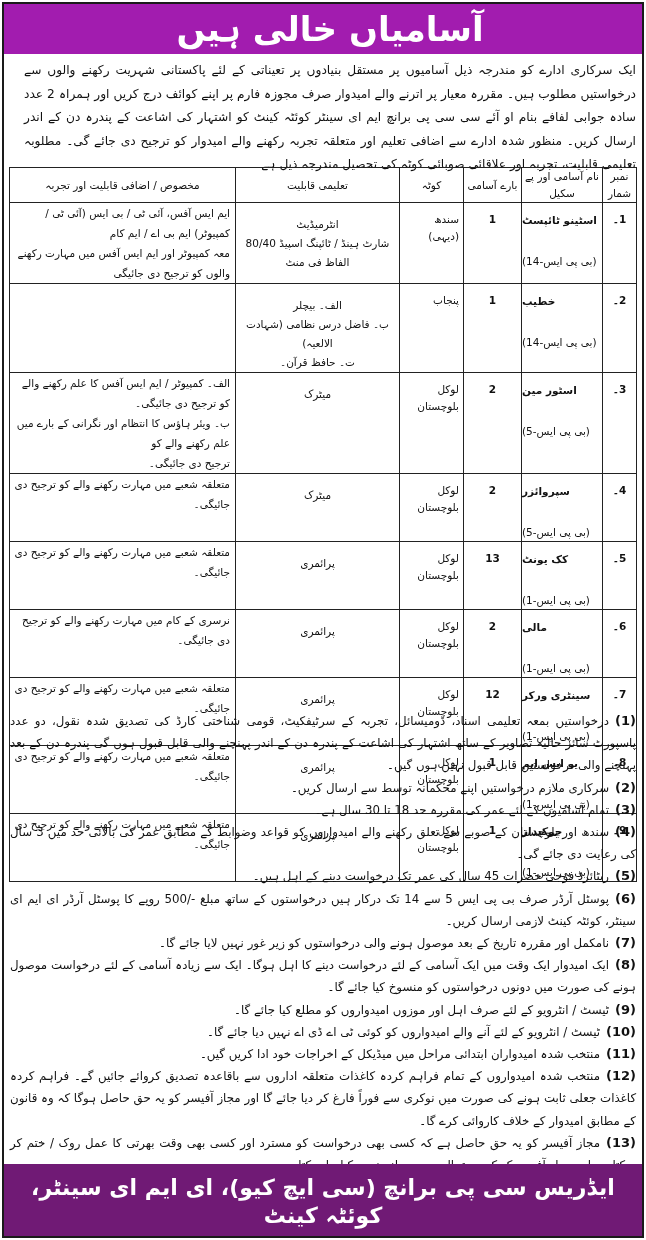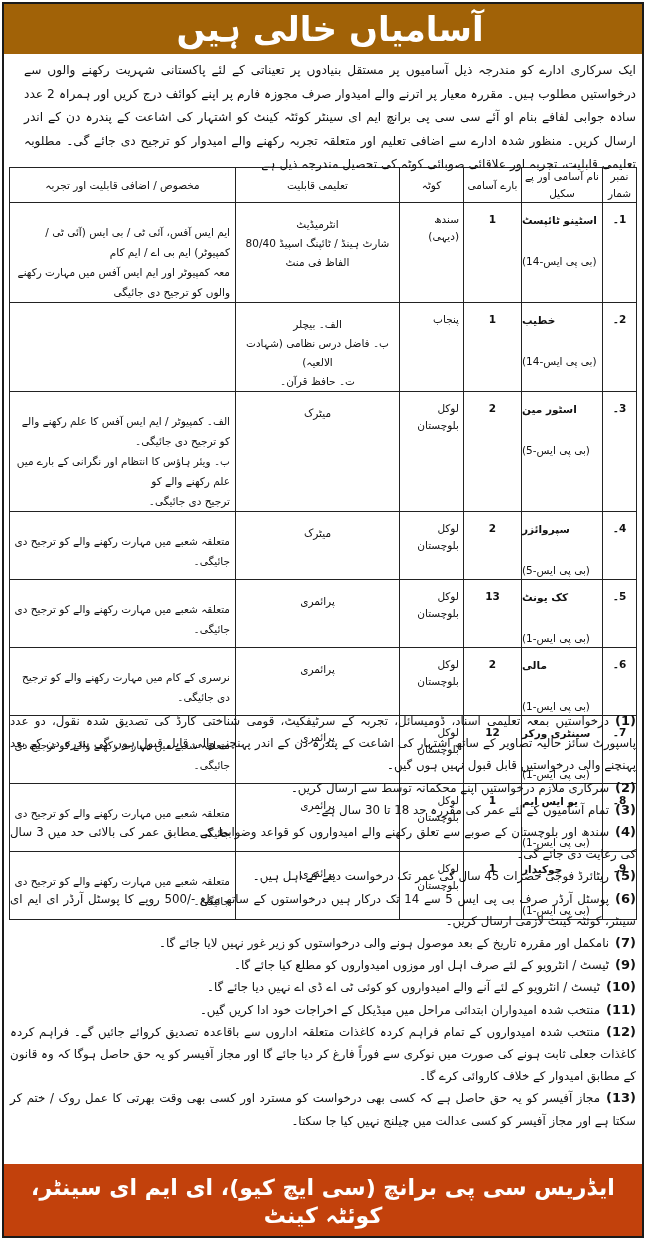--- a/index.html
+++ b/index.html
@@ -4,21 +4,21 @@
   <style>
     * { box-sizing: border-box; margin: 0; padding: 0; }
     html, body { width: 646px; height: 1240px; background: #ffffff; overflow: hidden; }
     body { font-family: "DejaVu Sans", sans-serif; color: #111; position: relative; }
     .frame {
       position: absolute; left: 2px; top: 2px; width: 642px; height: 1236px;
       border: 2px solid #1a1a1a; background: #fff;
     }
     .header {
       position: absolute; left: 0; top: 0; width: 638px; height: 50px;
-      background: #a16207; color: #fff; display: flex; align-items: center; justify-content: center; padding-left: 14px;
+      background: #a21caf; color: #fff; display: flex; align-items: center; justify-content: center; padding-left: 14px;
     }
     .header-title {
       font-family: "DejaVu Sans", sans-serif; font-weight: bold; font-size: 34px;
       direction: rtl; letter-spacing: 1px; line-height: 1;
     }
     .intro {
       position: absolute; left: 20px; right: 6px; top: 55px;
       direction: rtl; text-align: justify; font-size: 12.2px; line-height: 23.5px;
       font-family: "DejaVu Sans", sans-serif;
     }
@@ -29,35 +29,35 @@
     table.posts th, table.posts td {
       border: 1.5px solid #222; font-size: 10.5px; vertical-align: top;
       font-family: "DejaVu Sans", sans-serif; line-height: 17px;
     }
     table.posts th { height: 27px; font-weight: normal; text-align: center; vertical-align: middle; font-size: 10.5px; }
     td.c-no { width: 34px; text-align: center; font-weight: bold; padding-top: 8px; font-size: 11px; }
     td.c-post { width: 81px; text-align: left; padding-top: 9px; }
     td.c-count { width: 58px; text-align: center; font-weight: bold; padding-top: 8px; font-size: 11px; }
     td.c-quota { width: 64px; text-align: right; padding: 8px 4px 0 4px; }
     td.c-edu { width: 164px; text-align: center; padding-top: 12px; }
-    td.c-extra { text-align: right; padding: 19px 5px 0 3px; }
+    td.c-extra { text-align: right; padding: 0 5px 0 3px; }
     .post-name { font-weight: bold; display: block; }
     .post-scale { display: block; margin-top: 24px; }
     .edu-line { display: block; line-height: 19px; }
     .extra-line { display: block; line-height: 20px; }
     .notes {
       position: absolute; left: 6px; right: 6px; top: 706px;
       direction: rtl; font-size: 11.8px; line-height: 22.2px; text-align: justify;
       font-family: "DejaVu Sans", sans-serif;
     }
     .note { display: block; }
     .note-num { font-weight: bold; font-size: 13px; margin-left: 6px; }
     .footer {
       position: absolute; left: 0; bottom: 0; width: 638px; height: 72px;
-      background: #c2410c; color: #fff; text-align: center;
+      background: #701a75; color: #fff; text-align: center;
     }
     .footer-address {
       display: block; font-weight: bold; font-size: 22px; direction: rtl;
       margin-top: 10px; line-height: 28px;
     }
     .footer-contact { display: block; direction: rtl; font-size: 14px; margin-top: 6px; }
     .footer-contact .num { font-weight: bold; font-size: 16px; direction: ltr; unicode-bidi: embed; }
   </style>
 </head>
 <body>
@@ -225,20 +225,21 @@
   </table>
 
   <div class="notes" id="notes">
       <div class="note"><span class="note-num">(1)</span><span>درخواستیں بمعہ تعلیمی اسناد، ڈومیسائل، تجربہ کے سرٹیفکیٹ، قومی شناختی کارڈ کی تصدیق شدہ نقول، دو عدد پاسپورٹ سائز حالیہ تصاویر کے ساتھ اشتہار کی اشاعت کے پندرہ دن کے اندر پہنچنے والی قابل قبول ہوں گی پندرہ دن کے بعد پہنچنے والی درخواستیں قابل قبول نہیں ہوں گیں۔</span></div>
       <div class="note"><span class="note-num">(2)</span><span>سرکاری ملازم درخواستیں اپنے محکمانہ توسط سے ارسال کریں۔</span></div>
       <div class="note"><span class="note-num">(3)</span><span>تمام آسامیوں کے لئے عمر کی مقررہ حد 18 تا 30 سال ہے۔</span></div>
       <div class="note"><span class="note-num">(4)</span><span>سندھ اور بلوچستان کے صوبے سے تعلق رکھنے والے امیدواروں کو قواعد وضوابط کے مطابق عمر کی بالائی حد میں 3 سال کی رعایت دی جائے گی۔</span></div>
       <div class="note"><span class="note-num">(5)</span><span>ریٹائرڈ فوجی حضرات 45 سال کی عمر تک درخواست دینے کے اہل ہیں۔</span></div>
       <div class="note"><span class="note-num">(6)</span><span>پوسٹل آرڈر صرف بی پی ایس 5 سے 14 تک درکار ہیں درخواستوں کے ساتھ مبلغ -/500 روپے کا پوسٹل آرڈر ای ایم ای سینٹر، کوئٹہ کینٹ لازمی ارسال کریں۔</span></div>
       <div class="note"><span class="note-num">(7)</span><span>نامکمل اور مقررہ تاریخ کے بعد موصول ہونے والی درخواستوں کو زیر غور نہیں لایا جائے گا۔</span></div>
+      <div class="note"><span class="note-num">(8)</span><span>ایک امیدوار ایک وقت میں ایک آسامی کے لئے درخواست دینے کا اہل ہوگا۔ ایک سے زیادہ آسامی کے لئے درخواست موصول ہونے کی صورت میں دونوں درخواستوں کو منسوخ کیا جائے گا۔</span></div>
       <div class="note"><span class="note-num">(9)</span><span>ٹیسٹ / انٹرویو کے لئے صرف اہل اور موزوں امیدواروں کو مطلع کیا جائے گا۔</span></div>
       <div class="note"><span class="note-num">(10)</span><span>ٹیسٹ / انٹرویو کے لئے آنے والے امیدواروں کو کوئی ٹی اے ڈی اے نہیں دیا جائے گا۔</span></div>
       <div class="note"><span class="note-num">(11)</span><span>منتخب شدہ امیدواران ابتدائی مراحل میں میڈیکل کے اخراجات خود ادا کریں گیں۔</span></div>
       <div class="note"><span class="note-num">(12)</span><span>منتخب شدہ امیدواروں کے تمام فراہم کردہ کاغذات متعلقہ اداروں سے باقاعدہ تصدیق کروائے جائیں گے۔ فراہم کردہ کاغذات جعلی ثابت ہونے کی صورت میں نوکری سے فوراً فارغ کر دیا جائے گا اور مجاز آفیسر کو یہ حق حاصل ہوگا کہ وہ قانون کے مطابق امیدوار کے خلاف کاروائی کرے گا۔</span></div>
       <div class="note"><span class="note-num">(13)</span><span>مجاز آفیسر کو یہ حق حاصل ہے کہ کسی بھی درخواست کو مسترد اور کسی بھی وقت بھرتی کا عمل روک / ختم کر سکتا ہے اور مجاز آفیسر کو کسی عدالت میں چیلنج نہیں کیا جا سکتا۔</span></div>
     </div>
 
   <div class="footer">
     <span class="footer-address">ایڈریس سی پی برانچ (سی ایچ کیو)، ای ایم ای سینٹر، کوئٹہ کینٹ</span>
     <span class="footer-contact">

